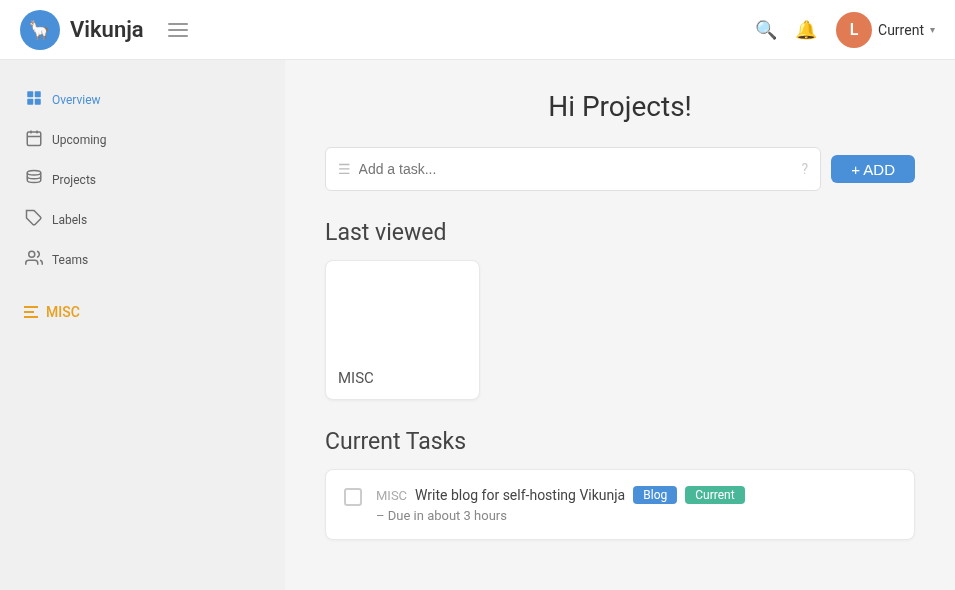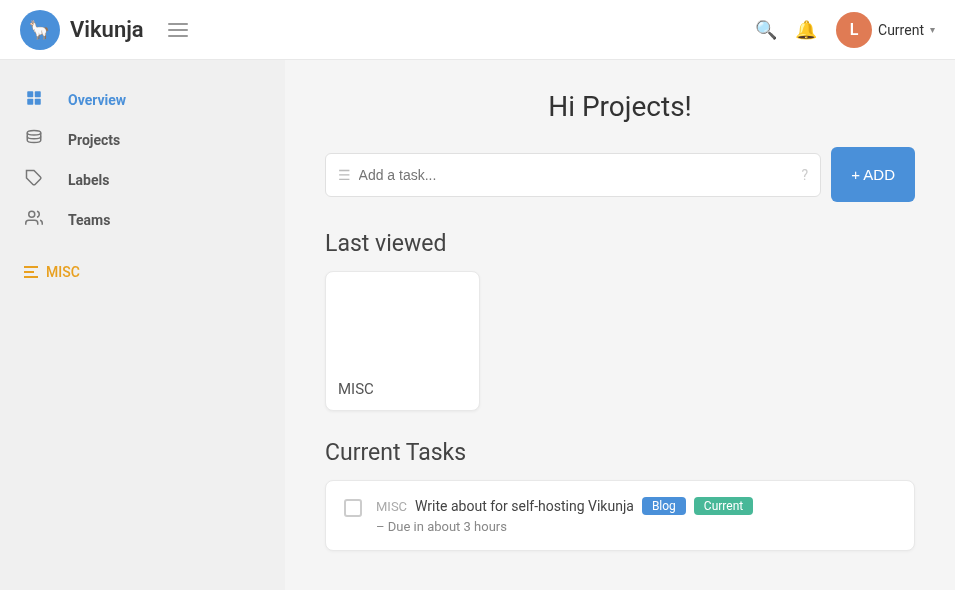--- a/index.html
+++ b/index.html
@@ -35,28 +35,27 @@
     .sidebar {
       width: 285px;
       background: #f0f0f0;
       padding: 20px 0;
       flex-shrink: 0;
       overflow-y: auto;
     }
     .sidebar-item {
       display: flex;
       align-items: center;
-      gap: 24px;
+      gap: 8px;
       padding: 9px 24px;
       cursor: pointer;
       color: #555;
-      font-size: 14px;
+      font-size: 12px;
       border-radius: 0;
       text-decoration: none;
-      font-weight: bold;
     }
     .sidebar-item.active { color: #4a90d9; }
     .sidebar-item .icon { font-size: 16px; width: 20px; text-align: center; }
     .sidebar-item.active .icon { color: #4a90d9; }
 
     .sidebar-section {
       margin-top: 16px;
       padding: 8px 24px;
       display: flex;
       align-items: center;
@@ -107,21 +106,21 @@
     }
     .task-input-icon { color: #bbb; font-size: 14px; margin-right: 8px; }
     .task-input { border: none; outline: none; flex: 1; font-size: 14px; color: #999; background: transparent; }
     .task-input-help { color: #ccc; font-size: 14px; margin-left: 8px; cursor: pointer; }
     .add-btn {
       background: #4a90d9;
       color: white;
       border: none;
       border-radius: 6px;
       padding: 0 20px;
-      height: 55px;
+      height: 28px;
       font-size: 15px;
       font-weight: 500;
       cursor: pointer;
       white-space: nowrap;
     }
 
     
     .section-title {
       font-size: 23px;
       font-weight: 400;
@@ -218,20 +217,31 @@
             <rect x="13" y="3" width="8" height="8" rx="1"></rect>
             <rect x="3" y="13" width="8" height="8" rx="1"></rect>
             <rect x="13" y="13" width="8" height="8" rx="1"></rect>
           </svg>
       </span>
       <span>Overview</span>
     </a>
     <a class="sidebar-item">
       <span class="icon">
         <svg width="18" height="18" viewBox="0 0 24 24" fill="none" stroke="#777" stroke-width="2">
+            <rect x="3" y="4" width="18" height="18" rx="2"></rect>
+            <line x1="16" y1="2" x2="16" y2="6"></line>
+            <line x1="8" y1="2" x2="8" y2="6"></line>
+            <line x1="3" y1="10" x2="21" y2="10"></line>
+          </svg>
+      </span>
+      <span>Upcoming</span>
+    </a>
+    <a class="sidebar-item">
+      <span class="icon">
+        <svg width="18" height="18" viewBox="0 0 24 24" fill="none" stroke="#777" stroke-width="2">
             <ellipse cx="12" cy="5" rx="9" ry="3"></ellipse>
             <path d="M3 5v5c0 1.66 4.03 3 9 3s9-1.34 9-3V5"></path>
             <path d="M3 10v5c0 1.66 4.03 3 9 3s9-1.34 9-3v-5"></path>
           </svg>
       </span>
       <span>Projects</span>
     </a>
     <a class="sidebar-item">
       <span class="icon">
         <svg width="18" height="18" viewBox="0 0 24 24" fill="none" stroke="#777" stroke-width="2">
@@ -282,21 +292,21 @@
       </div>
     </div>
 
     <div class="section-title">Current Tasks</div>
     <div class="current-tasks">
       <div class="task-item">
         <input type="checkbox" class="task-checkbox" style="">
         <div class="task-content">
           <div class="task-title-row">
             <span class="task-project-tag">MISC</span>
-            <span class="task-title">Write about for self-hosting Vikunja</span>
+            <span class="task-title">Write blog for self-hosting Vikunja</span>
             <span class="task-badge badge-blog">Blog</span>
             <span class="task-badge badge-personal">Current</span>
           </div>
           <div class="task-due">– Due in about 3 hours</div>
         </div>
       </div>
     </div>
   </main>
 
 </div>

